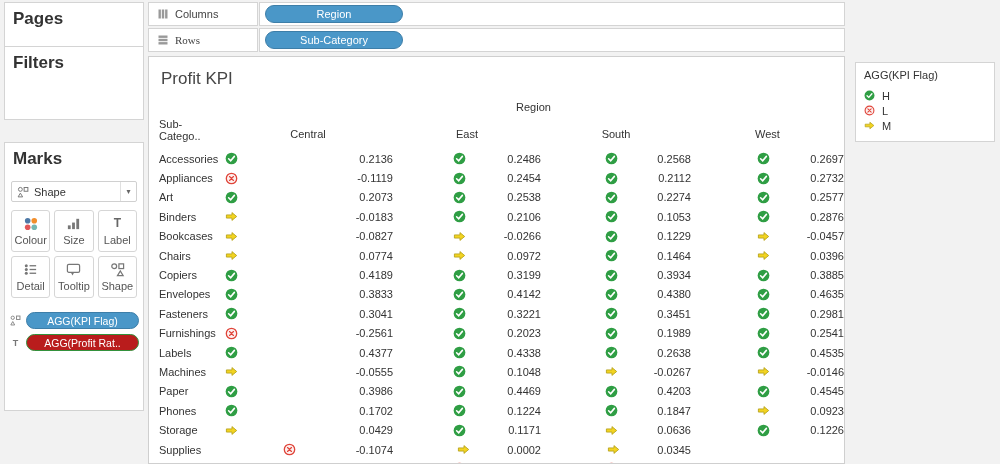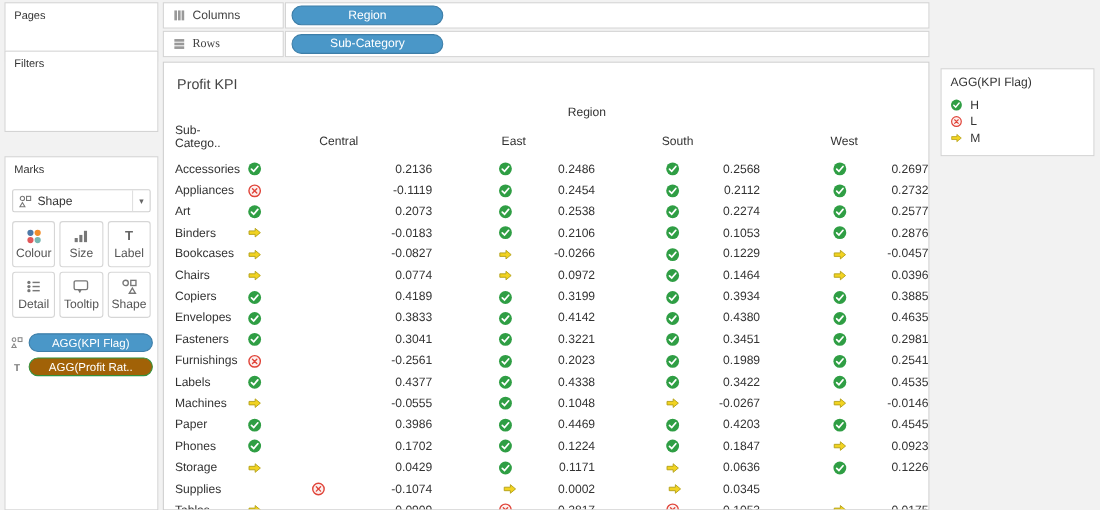--- a/index.html
+++ b/index.html
@@ -4,26 +4,26 @@
 <style>
   * { margin:0; padding:0; box-sizing:border-box; }
   html,body { width:1000px; height:464px; }
   body {
     font-family:"Liberation Sans", sans-serif;
     font-size:11px; color:#333;
     background:#f2f2f2;
     position:relative; overflow:hidden;
   }
   .card { position:absolute; background:#fff; border:1px solid #d4d4d4; }
-  .panel-label { font-size:10px; color:#333; padding:6px 8px; }
+  .panel-label { font-size:17px; color:#333; padding:6px 8px;font-weight:bold; }
 
   
   #pages-card   { left:4px; top:2px;   width:140px; height:54px; }
   #filters-card { left:4px; top:46px;  width:140px; height:74px; }
-  #marks-card   { left:4px; top:142px; width:140px; height:322px; }
+  #marks-card   { left:4px; top:142px; width:140px; height:269px; }
 
   
   .mark-dropdown { margin:6px 6px 0; height:21px; border:1px solid #d0d0d0; border-radius:2px;
     display:flex; align-items:center; padding-left:5px; background:#fff; }
   .mark-dropdown .dd-text { flex:1; margin-left:5px; color:#333; }
   .mark-dropdown .dd-caret { width:16px; align-self:stretch; border-left:1px solid #e0e0e0;
     display:flex; align-items:center; justify-content:center; color:#666; font-size:8px; }
   .mark-btn-grid { margin:8px 6px 0; display:grid; grid-template-columns:repeat(3,1fr); gap:4px; }
   .mark-btn { border:1px solid #d6d6d6; border-radius:3px; height:42px; background:#fff;
     display:flex; flex-direction:column; align-items:center; justify-content:center; gap:3px; cursor:default; }
@@ -39,21 +39,21 @@
   .shelf-label-box { position:absolute; left:148px; width:110px; height:24px; background:#fff;
     border:1px solid #d4d4d4; display:flex; align-items:center; gap:7px; padding:7px 9px; color:#444; }
   .shelf-box { position:absolute; left:259px; width:586px; height:24px; background:#fff;
     border:1px solid #d4d4d4; display:flex; align-items:center; padding:0 5px; }
   .shelf-pill { width:138px; height:18px; border-radius:9px; border:1px solid transparent; color:#fff;
     font-size:11px; display:flex; align-items:center; justify-content:center; }
 
   
   #view { position:absolute; left:148px; top:56px; width:697px; height:408px; background:#fff;
     border:1px solid #cfcfcf; padding:8px 0 0 10px; overflow:hidden; }
-  .view-title { font-size:13px; font-weight:400; color:#464646; margin:4px 0 12px 2px; }
+  .view-title { font-size:17px; font-weight:400; color:#464646; margin:4px 0 12px 2px; }
   .tgrid { display:grid; grid-template-columns:64px 170px 148px 150px 153px; align-items:center; }
   .region-cell { grid-column:2 / 6; text-align:center; padding-bottom:5px; color:#333; }
   .head-row { padding-bottom:7px; color:#333; }
   .col-head { text-align:center;margin-top:8px; }
   .trow { height:19.4px; }
   .rlabel { color:#333; white-space:nowrap; overflow:hidden; }
   .cgroup { display:flex; align-items:center; height:100%; }
   .cgroup .flag { display:flex; align-items:center; }
   .g0 .flag { margin-left:2px; }
   .g1 .flag { margin-left:60px; }
@@ -162,21 +162,21 @@
         <svg width="11" height="11" viewBox="0 0 16 16">
             <circle cx="4" cy="4" r="2.4" fill="none" stroke="#888" stroke-width="1.4"></circle>
             <rect x="9.5" y="1.5" width="5" height="5" fill="none" stroke="#888" stroke-width="1.4"></rect>
             <path d="M4 9.5 L6.8 14.5 H1.2 Z" fill="none" stroke="#888" stroke-width="1.4"></path>
           </svg>
       </span>
       <div class="pill" style="background: rgb(74, 151, 200); border-color: rgb(61, 126, 168);">AGG(KPI Flag)</div>
     </div>
     <div class="pill-row">
       <span class="mini-icon t-glyph">T</span>
-      <div class="pill" style="background: #a16207; border-color: rgb(51, 145, 60);">AGG(Profit Rat..</div>
+      <div class="pill" style="background: #b91c1c; border-color: rgb(51, 145, 60);">AGG(Profit Rat..</div>
     </div>
   </div>
 </div>
 
 <div class="shelf-label-box" style="top:2px;">
   <span>
     <svg width="10" height="10" viewBox="0 0 10 10">
         <rect x="0.5" y="0.5" width="2.4" height="9" fill="#999"></rect>
         <rect x="3.8" y="0.5" width="2.4" height="9" fill="#999"></rect>
         <rect x="7.1" y="0.5" width="2.4" height="9" fill="#999"></rect>
@@ -621,21 +621,21 @@
           </span>
           <span class="val">0.4338</span>
         </div>
         <div class="cgroup g2">
           <span class="flag">
             <svg width="13" height="13" viewBox="0 0 14 14">
               <circle cx="7" cy="7" r="6.3" fill="#2f9e44"></circle>
               <path d="M3.9 7.3 L6.1 9.4 L10.1 4.7" stroke="#fff" stroke-width="1.7" fill="none" stroke-linecap="round"></path>
             </svg>
           </span>
-          <span class="val">0.3422</span>
+          <span class="val">0.2638</span>
         </div>
         <div class="cgroup g3">
           <span class="flag">
             <svg width="13" height="13" viewBox="0 0 14 14">
               <circle cx="7" cy="7" r="6.3" fill="#2f9e44"></circle>
               <path d="M3.9 7.3 L6.1 9.4 L10.1 4.7" stroke="#fff" stroke-width="1.7" fill="none" stroke-linecap="round"></path>
             </svg>
           </span>
           <span class="val">0.4535</span>
         </div>

